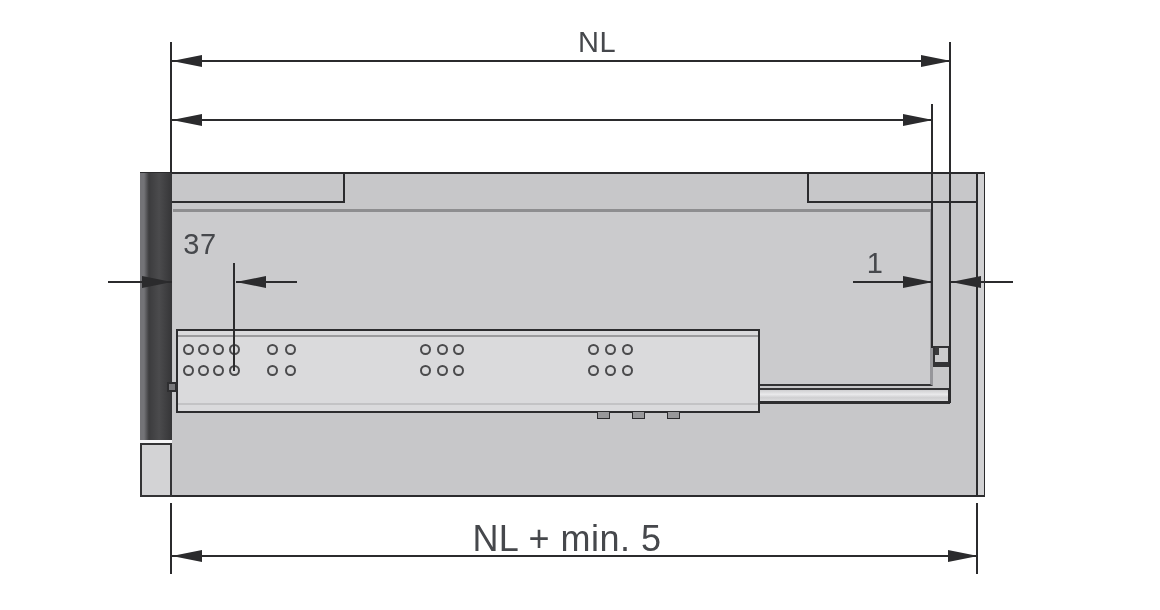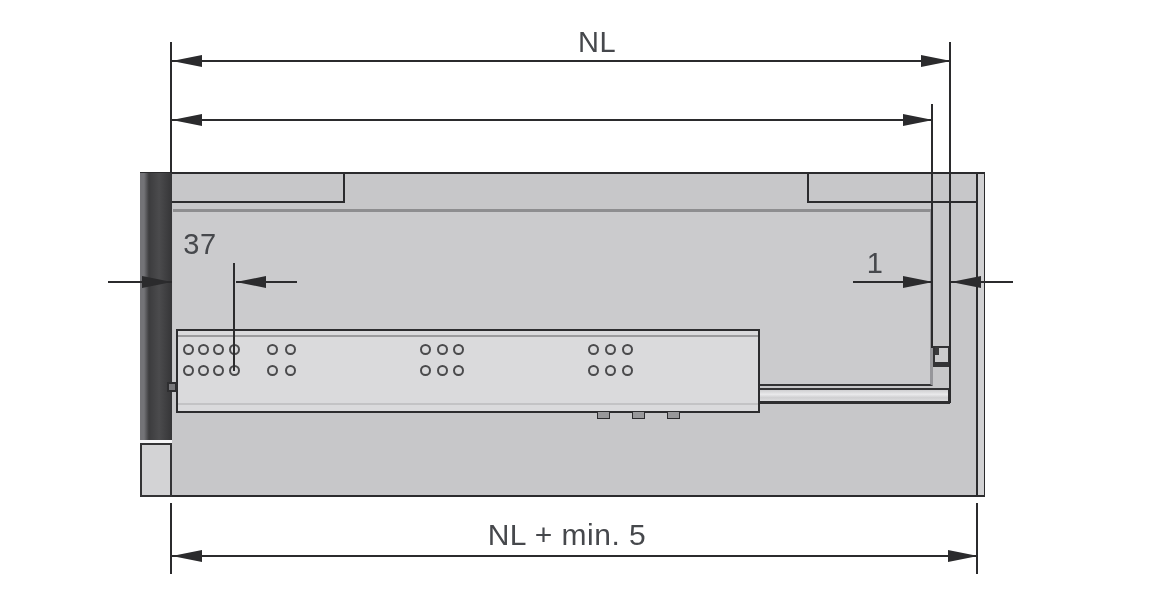--- a/index.html
+++ b/index.html
@@ -118,17 +118,17 @@
   <div class="abs arr arr-l" style="left:172px;top:114px;z-index:9;"></div>
   <div class="abs arr arr-r" style="left:903px;top:114px;z-index:9;"></div>
   <div class="abs arr arr-l" style="left:172px;top:550px;z-index:9;"></div>
   <div class="abs arr arr-r" style="left:948px;top:550px;z-index:9;"></div>
   <div class="abs arr arr-r" style="left:142px;top:276px;z-index:9;"></div>
   <div class="abs arr arr-l" style="left:236px;top:276px;z-index:9;"></div>
   <div class="abs arr arr-r" style="left:903px;top:276px;z-index:9;"></div>
   <div class="abs arr arr-l" style="left:951px;top:276px;z-index:9;"></div>
 
   <span class="dimlabel" style="left:561px;top:26px;z-index:10;margin-left:36px;">NL</span>
-  <span class="dimlabel" style="left:567px;top:518px;font-size:30px;z-index:10;">NL + min. 5</span>
+  <span class="dimlabel" style="left:567px;top:518px;font-size:36px;z-index:10;">NL + min. 5</span>
   <span class="dimlabel" style="left:200px;top:228px;z-index:10;">37</span>
   <span class="dimlabel" style="left:875px;top:247px;z-index:10;">1</span>
 
 </div>
 
 </body></html>

